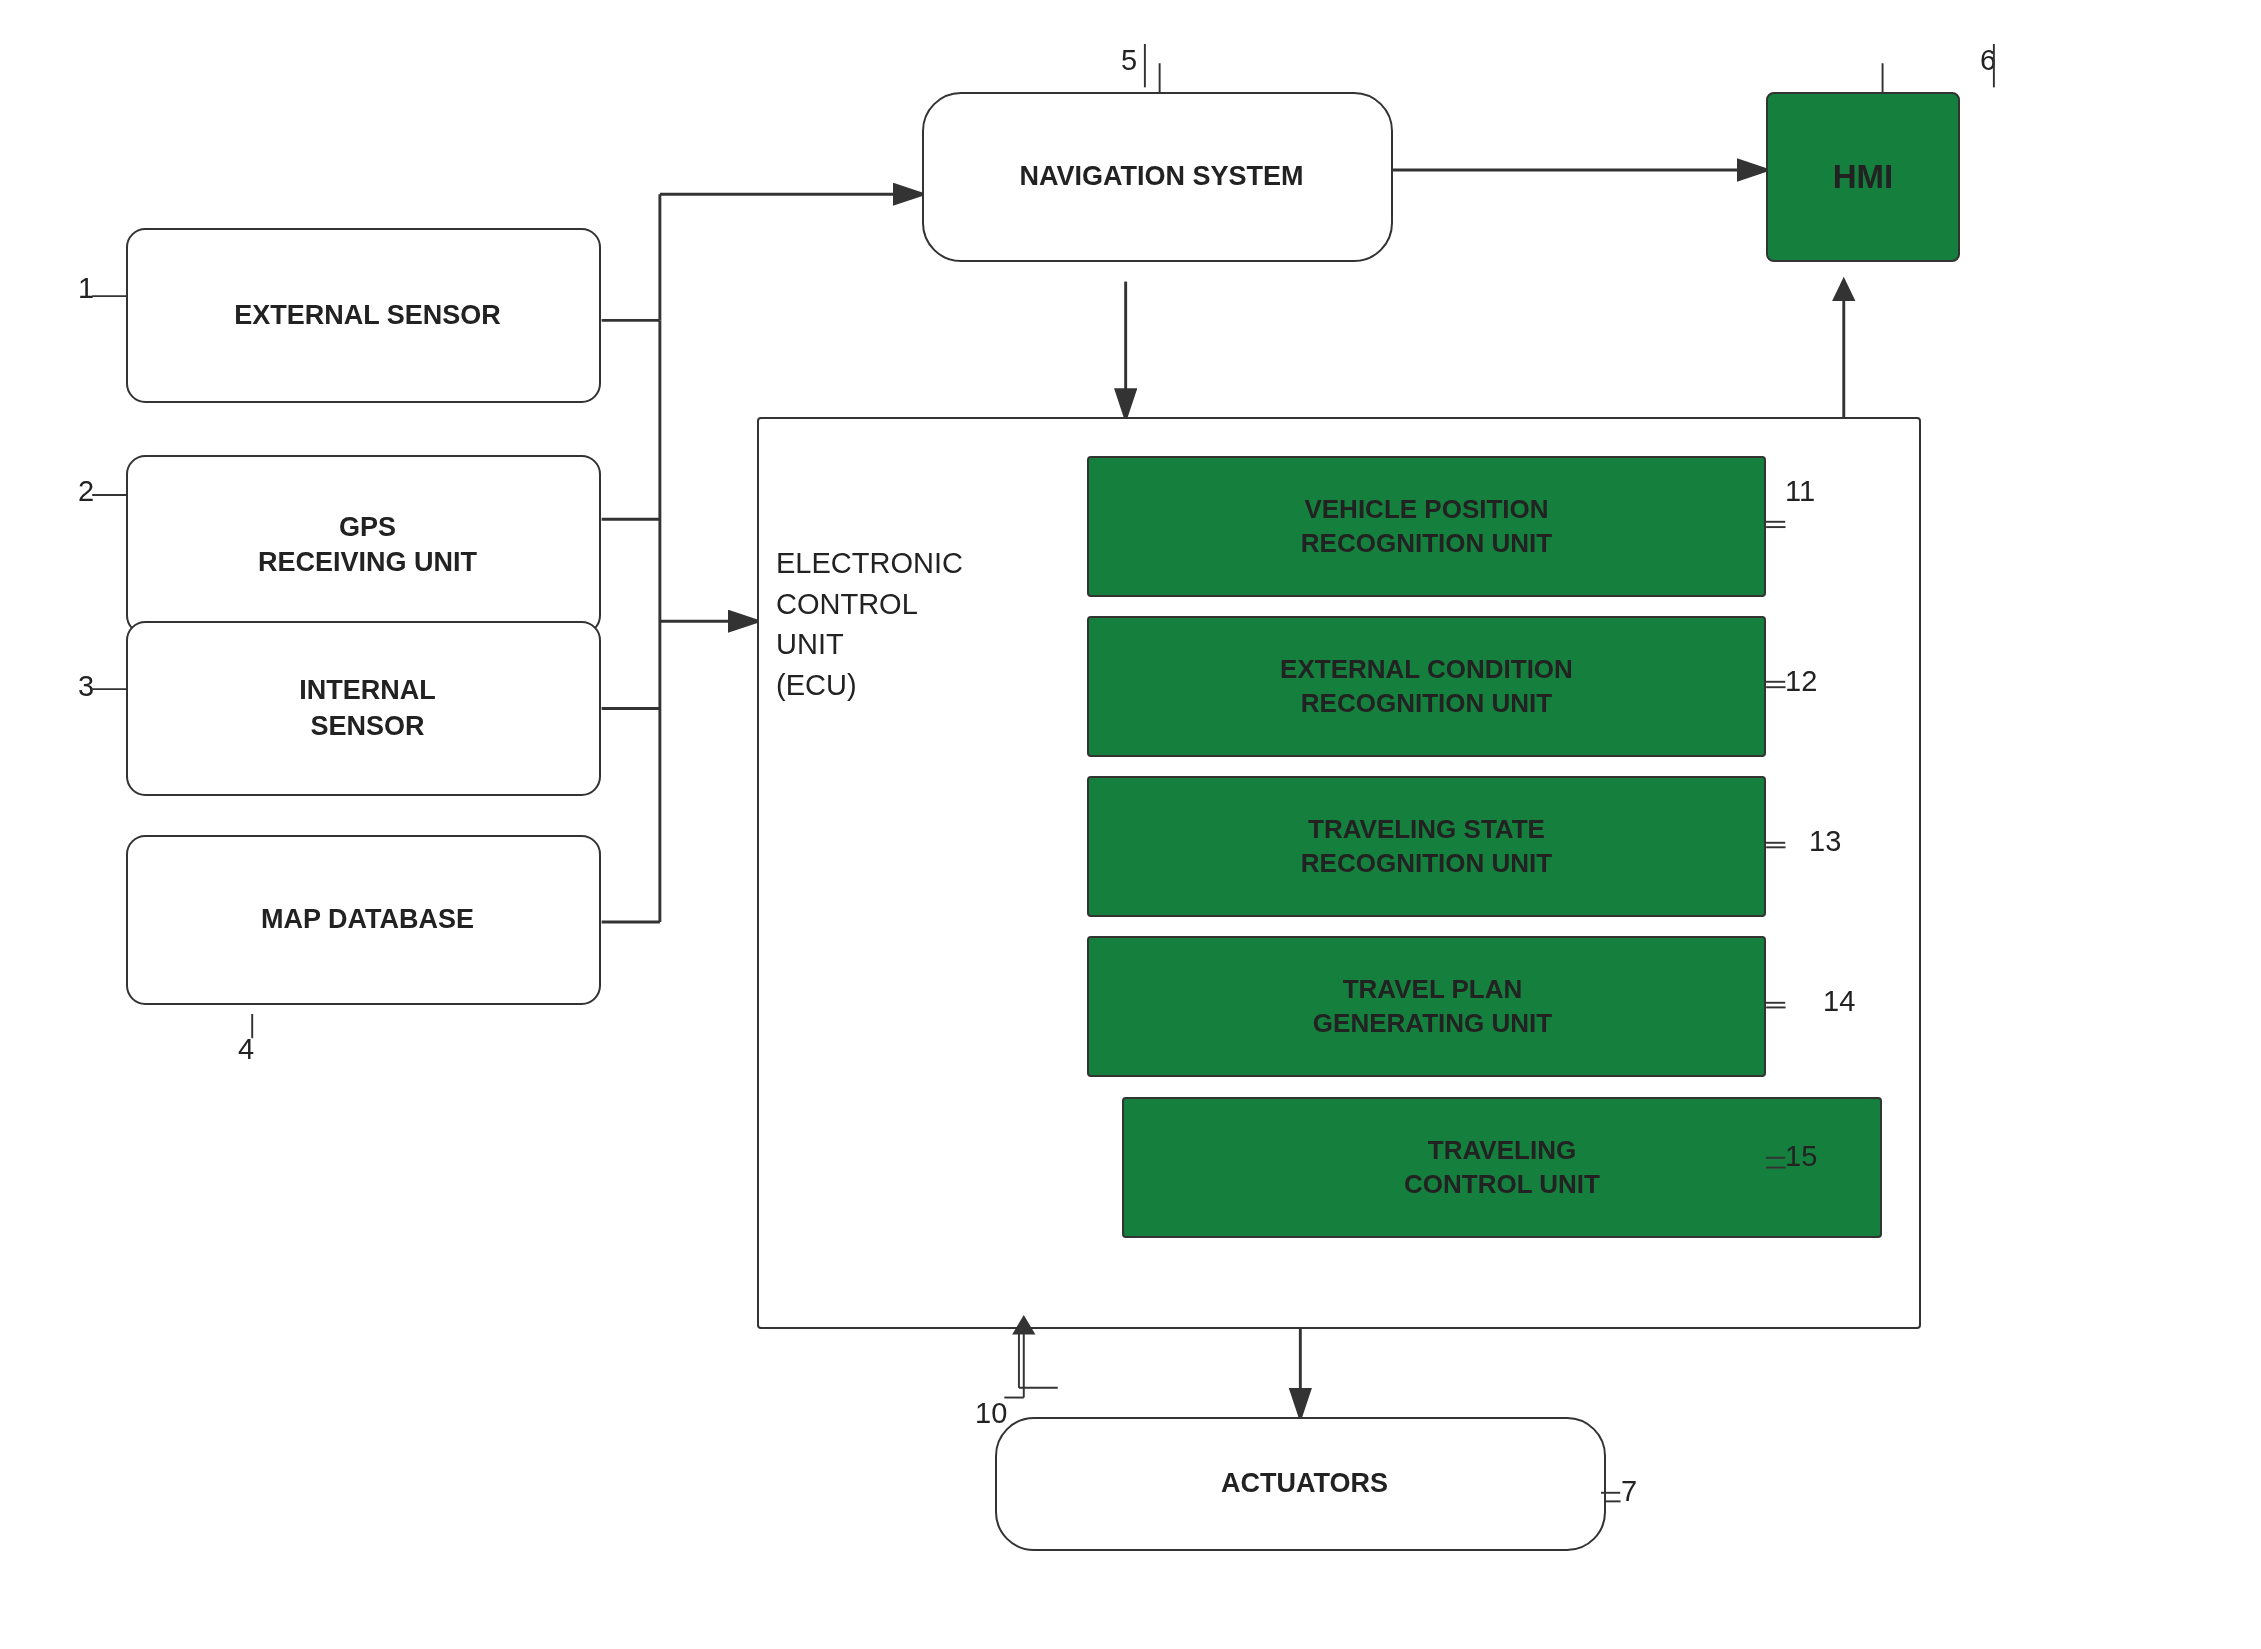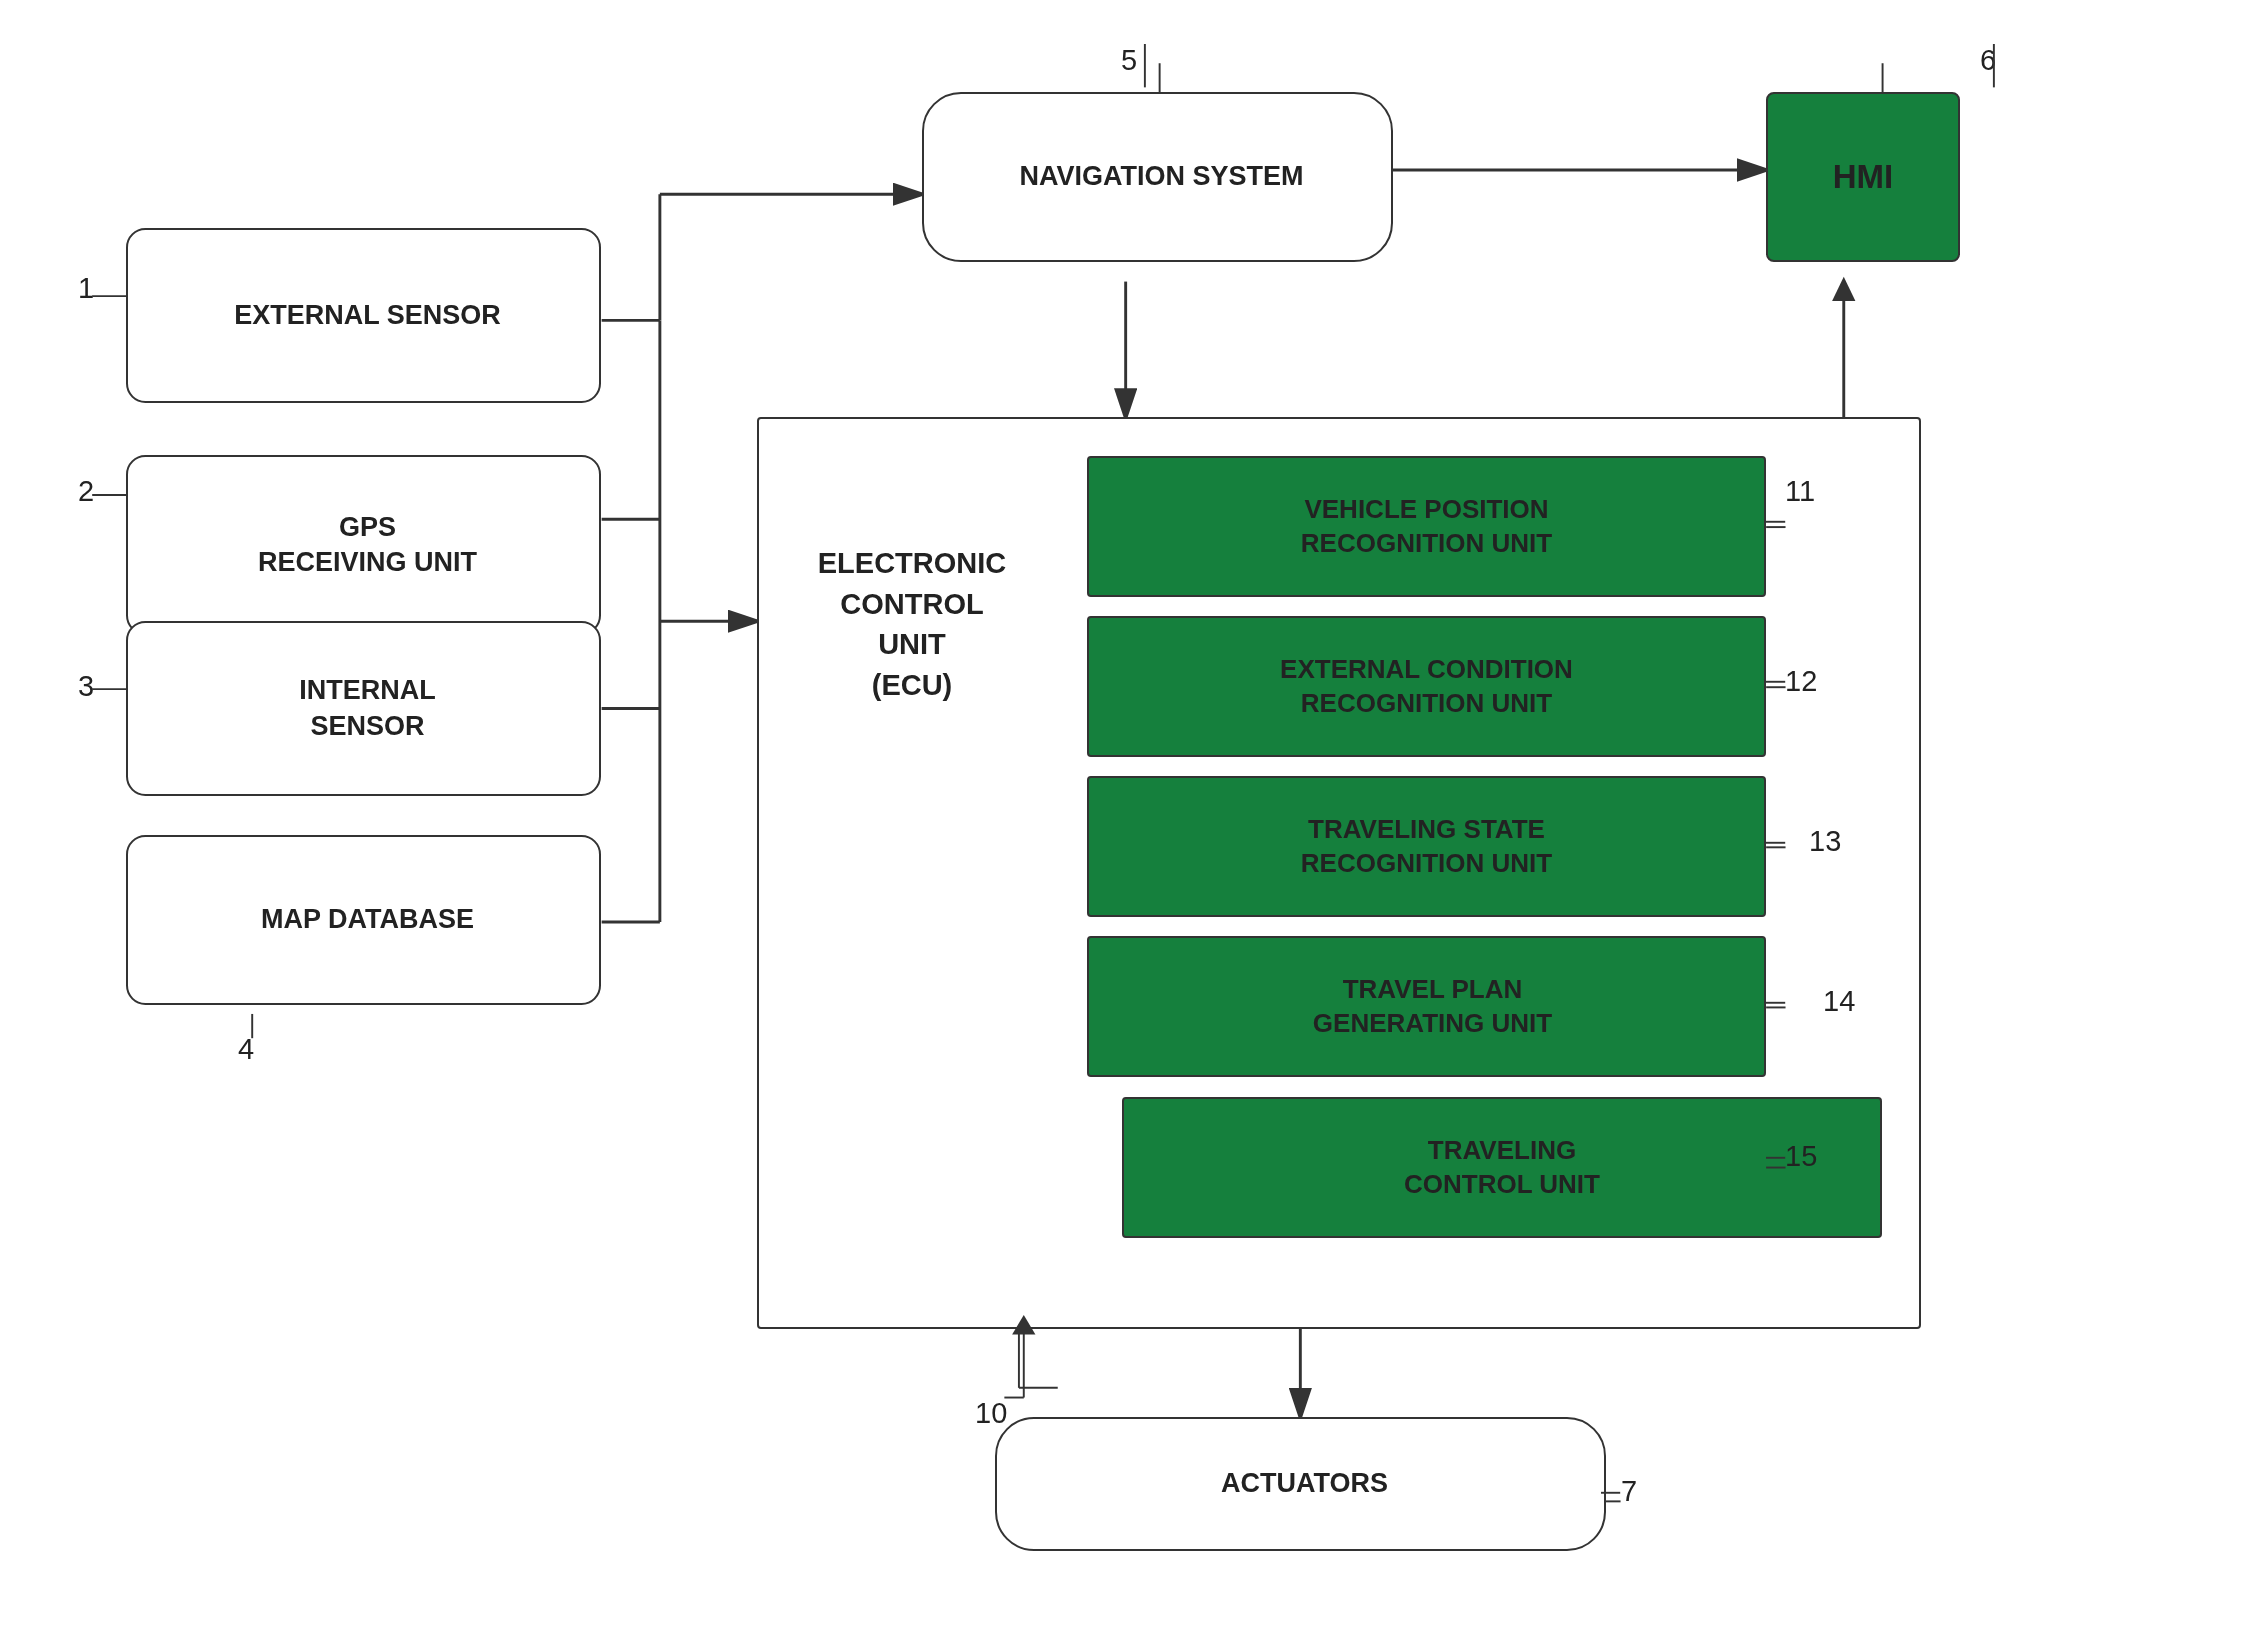--- a/index.html
+++ b/index.html
@@ -164,22 +164,22 @@
   </div>
 
   <div class="ref-num" style="left:1980px; top:44px;">6</div>
   <svg style="position:absolute; top:44px; left:1989px; width:19.4px; height:53px;" viewBox="0 0 20 55" width="19.4" height="53">
     <line x1="5" y1="0" x2="5" y2="45" stroke="#333" stroke-width="2"></line>
   </svg>
 
   <div class="container-box" style="left:757px; top:417px; width:1164px; height:912px;">
   </div>
 
-  <div style="position:absolute; left:776px; top:543px; width:272px; text-align:center;
-              font-size:29px; font-weight:bold; line-height:1.4; color:#222;">
+  <div style="position:absolute; left:776px; top:543px; width:272px; text-align:left;
+              font-size:29px; font-weight:normal; line-height:1.4; color:#222;">
     ELECTRONIC<br>CONTROL<br>UNIT<br>(ECU)
   </div>
 
   <div class="square-box" style="position:absolute; left:1087px; top:456px; width:679px; height:141px;">
     <span>VEHICLE POSITION<br>RECOGNITION UNIT</span>
   </div>
 
   <div class="ref-num" style="left:1785px; top:475px;">11</div>
   <svg style="position:absolute; top:514px; left:1766px; width:24px; height:14.6px;" viewBox="0 0 25 15" width="24" height="14.6">
     <line x1="0" y1="8" x2="20" y2="8" stroke="#333" stroke-width="2"></line>

